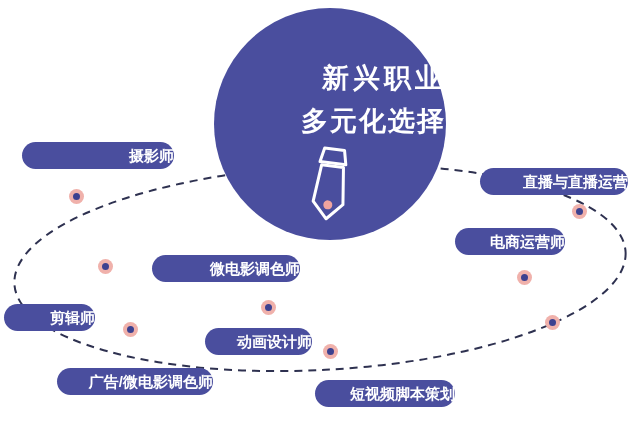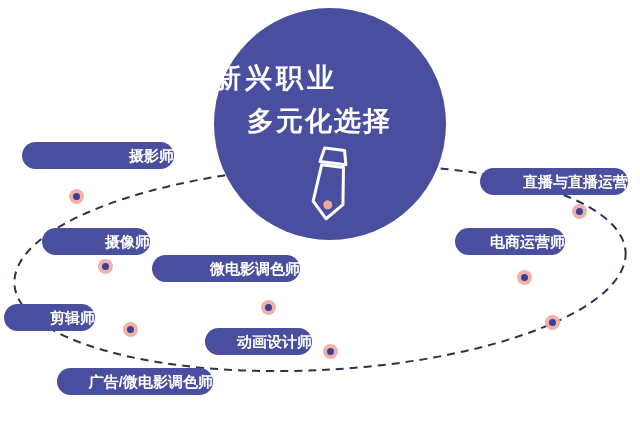--- a/index.html
+++ b/index.html
@@ -13,21 +13,21 @@
   .orbit {
     position:absolute; left:0; top:0; z-index:1;
   }
   .circle {
     position:absolute;
     left:214px; top:8px;
     width:232px; height:232px;
     border-radius:50%;
     background:#4a4e9e;
     z-index:2;
-    text-align:left;
+    text-align:right;
     color:#ffffff;
     box-sizing:border-box;
     padding-top:52px;
   }
   .t1 { font-size:27px; font-weight:bold; letter-spacing:4px; }
   .t2 { font-size:27px; font-weight:bold; letter-spacing:2px; margin-top:7px;margin-left:33px; }
   .tie { display:block; margin:6px auto 0 auto; }
   .pill {
     position:absolute;
     height:27px; line-height:27px;
@@ -71,25 +71,25 @@
     <svg class="tie" width="76" height="84" viewBox="-38 -42 76 84">
       <g transform="rotate(7)" fill="none" stroke="#ffffff" stroke-width="3" stroke-linejoin="round">
         <path d="M -10,-38 L 10,-38 L 13,-24 L -13,-24 Z"></path>
         <path d="M -11,-21 L 11,-21 L 15,16 L 0,32 L -15,16 Z"></path>
         <circle cx="0" cy="18" r="4.5" fill="#efa49e" stroke="none"></circle>
       </g>
     </svg>
   </div>
 
   <div class="pill" style="left:22px;  top:142px; width:152px">摄影师</div>
-  <div class="pill" style="left:42px;  top:228px; width:108px">摄像师</div>
   <div class="pill" style="left:152px; top:255px; width:148px">微电影调色师</div>
   <div class="pill" style="left:4px;   top:304px; width:91px">剪辑师</div>
   <div class="pill" style="left:57px;  top:368px; width:156px">广告/微电影调色师</div>
   <div class="pill" style="left:205px; top:328px; width:107px">动画设计师</div>
+  <div class="pill" style="left:315px; top:380px; width:140px">短视频脚本策划</div>
   <div class="pill" style="left:480px; top:168px; width:148px">直播与直播运营</div>
   <div class="pill" style="left:455px; top:228px; width:110px">电商运营师</div>
 
   <div class="dot" style="left:69px;  top:189px"></div>
   <div class="dot" style="left:98px;  top:259px"></div>
   <div class="dot" style="left:123px; top:322px"></div>
   <div class="dot" style="left:261px; top:300px"></div>
   <div class="dot" style="left:323px; top:344px"></div>
   <div class="dot" style="left:572px; top:204px"></div>
   <div class="dot" style="left:517px; top:270px"></div>

